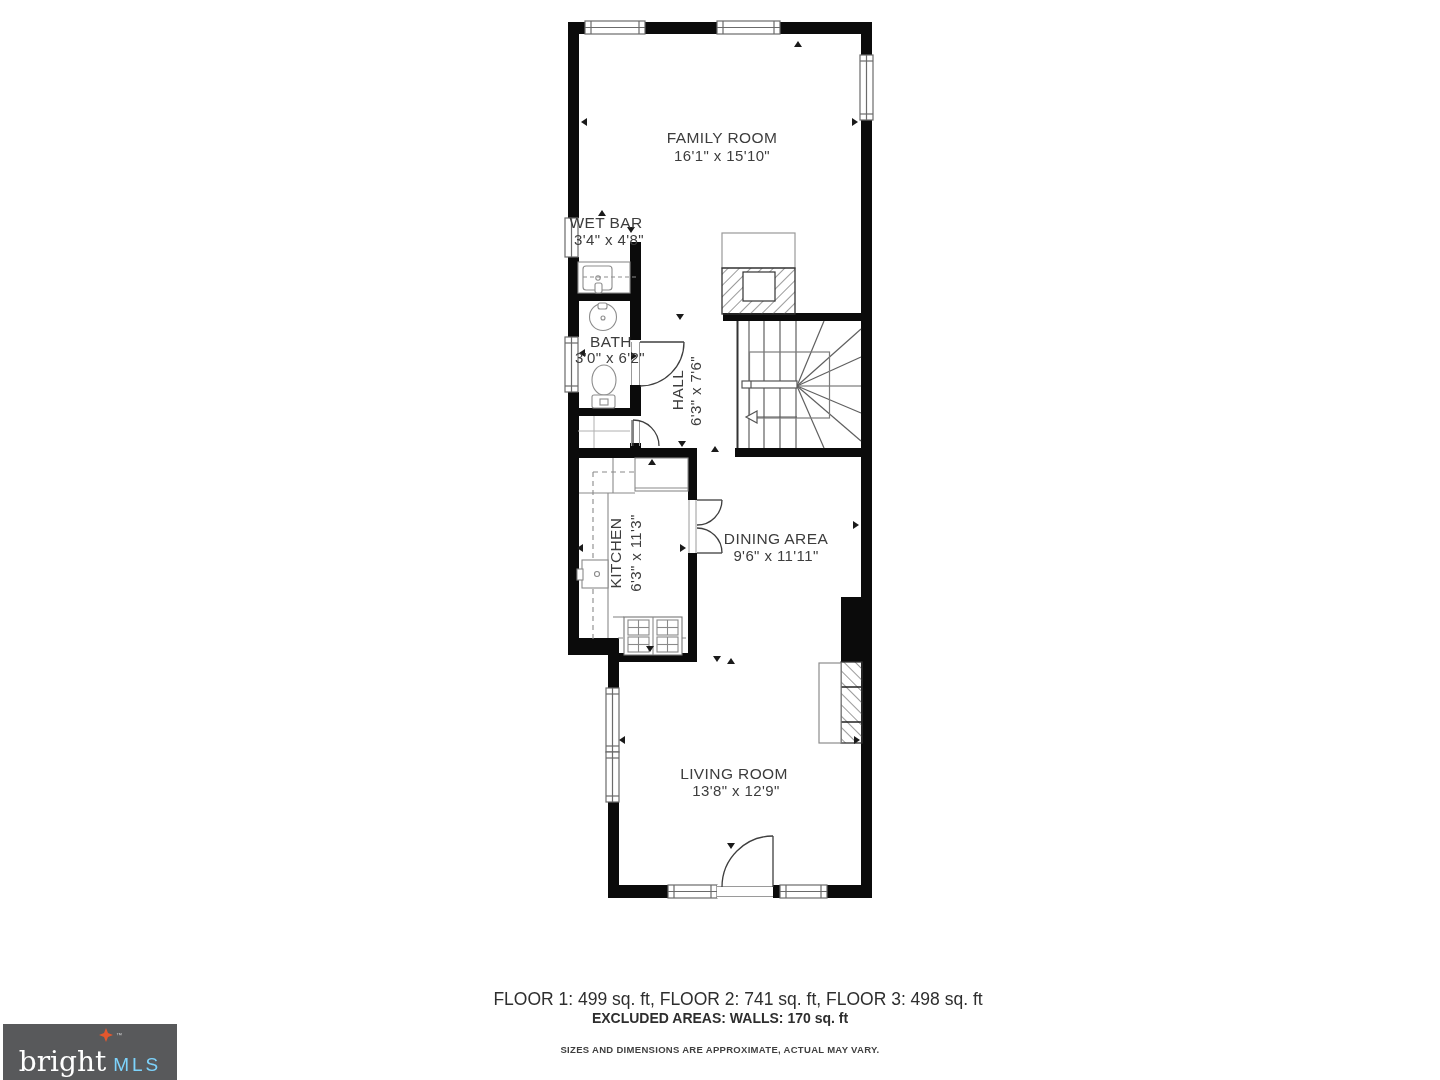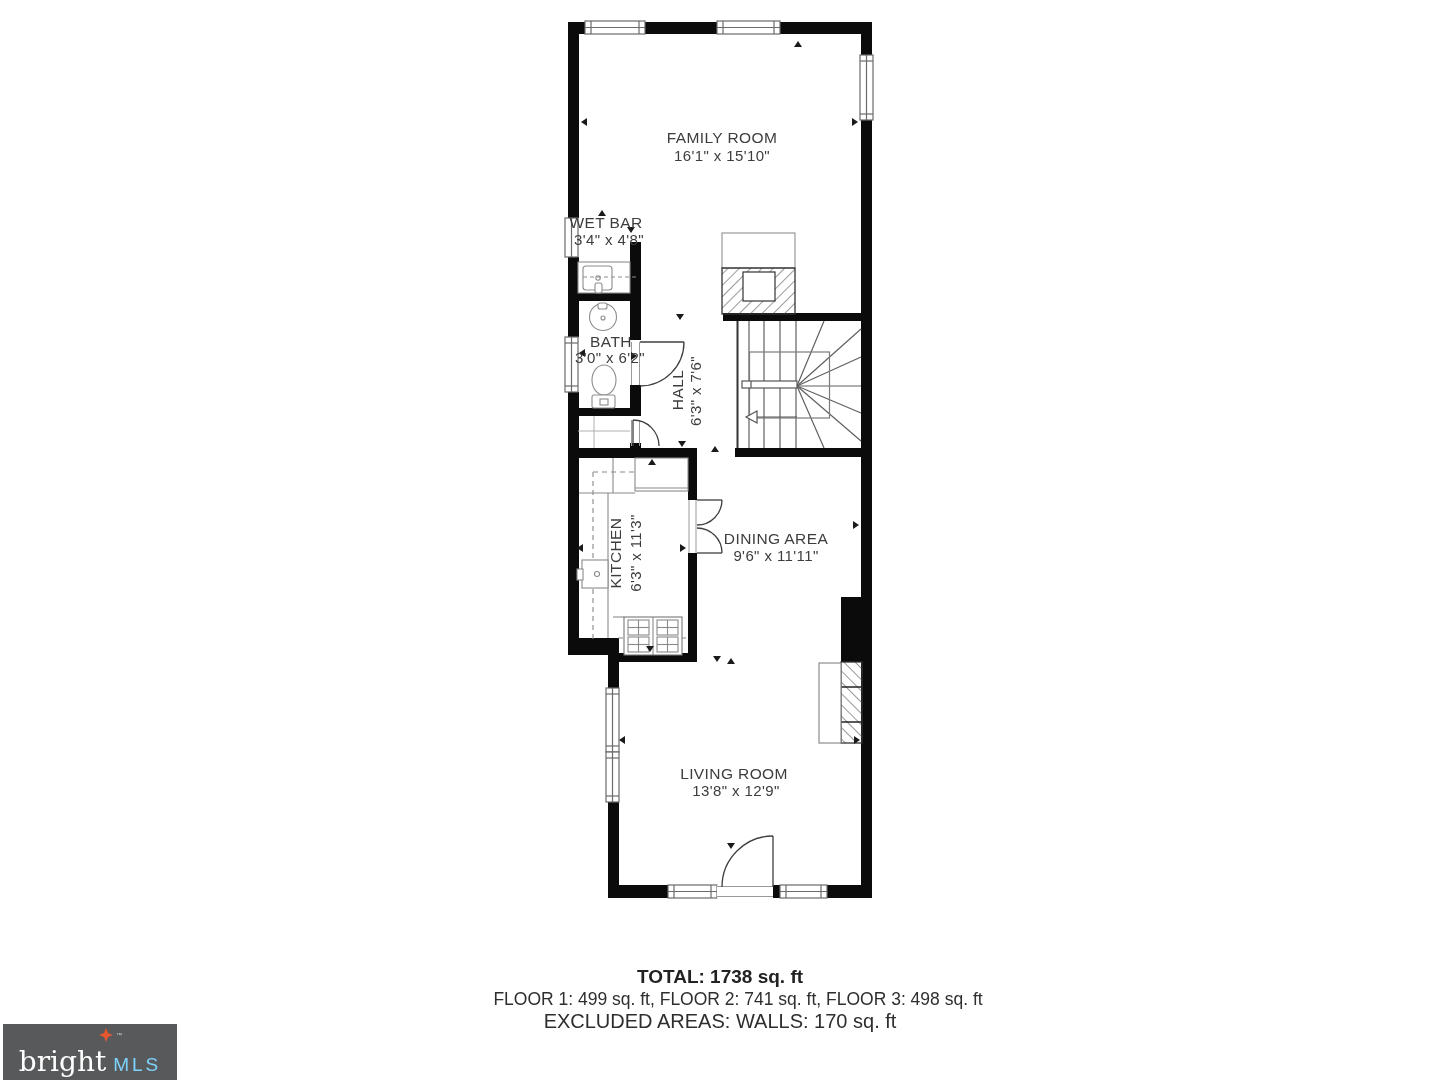--- a/index.html
+++ b/index.html
@@ -5,21 +5,21 @@
   html,body{margin:0;padding:0;background:#ffffff;}
   #canvas{position:relative;width:1144px;height:1080px;background:#ffffff;overflow:hidden;
           font-family:"Liberation Sans",sans-serif;}
   svg{position:absolute;top:0;left:0;}
   svg text{font-family:"Liberation Sans",sans-serif;fill:#3d3d3d;letter-spacing:0.4px;}
   .room-name{font-size:15.5px;}
   .room-dims{font-size:15px;}
   .summary{position:absolute;left:0;width:1440px;text-align:center;color:#2e2e2e;}
   #total-line{top:966px;font-size:19px;font-weight:bold;color:#222;}
   #floors-line{top:989px;font-size:17.5px;margin-left:18px;}
-  #excluded-line{top:1010px;font-size:20px;}
+  #excluded-line{top:1010px;font-size:14px;font-weight:bold;}
   #disclaimer-line{top:1044px;font-size:9.5px;font-weight:bold;color:#3f3f3f;letter-spacing:0.3px;}
   #logo{position:absolute;left:3px;top:1024px;width:174px;height:44px;background:#58595B;
         display:flex;align-items:baseline;justify-content:center;padding-top:16px;}
   #logo .brand{font-family:"DejaVu Serif",serif;color:#ffffff;font-size:28px;line-height:44px;font-weight:500;}
   #logo .tm{color:#cfd0d1;font-size:6px;position:absolute;left:113px;top:8px;}
   #logo .suffix{color:#7dd3fc;font-size:19px;letter-spacing:3px;margin-left:7px;font-weight:400;}
   #logo .star{position:absolute;left:96px;top:4px;width:14px;height:14px;}
 </style>
 </head>
 <body>
@@ -271,23 +271,23 @@
     <text x="701" y="391" class="room-dims" transform="rotate(-90 701 391)">6'3" x 7'6"</text>
     <text x="621" y="553" class="room-name" transform="rotate(-90 621 553)">KITCHEN</text>
     <text x="641" y="553" class="room-dims" transform="rotate(-90 641 553)">6'3" x 11'3"</text>
     <text x="776" y="544" class="room-name">DINING AREA</text>
     <text x="776" y="561" class="room-dims">9'6" x 11'11"</text>
     <text x="734" y="779" class="room-name">LIVING ROOM</text>
     <text x="736" y="796" class="room-dims">13'8" x 12'9"</text>
   </g>
 </svg>
 
-<div id="total-line" class="summary">TOTAL: 1738 sq. ft</div>
 <div id="floors-line" class="summary">FLOOR 1: 499 sq. ft, FLOOR 2: 741 sq. ft, FLOOR 3: 498 sq. ft</div>
 <div id="excluded-line" class="summary">EXCLUDED AREAS: WALLS: 170 sq. ft</div>
+<div id="disclaimer-line" class="summary">SIZES AND DIMENSIONS ARE APPROXIMATE, ACTUAL MAY VARY.</div>
 
 <div id="logo">
   <span class="brand">bright</span>
   <svg class="star" viewBox="0 0 14 14">
     <path d="M7 0 L9 5 L14 7 L9 9 L7 14 L5 9 L0 7 L5 5 Z" fill="#E4572E"></path>
   </svg>
   <span class="tm">™</span>
   <span class="suffix">MLS</span>
 </div>
 

